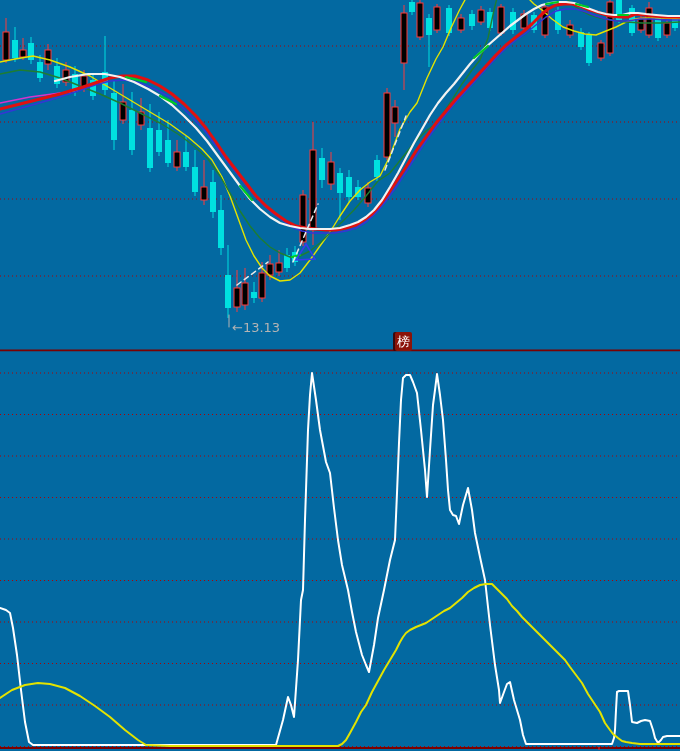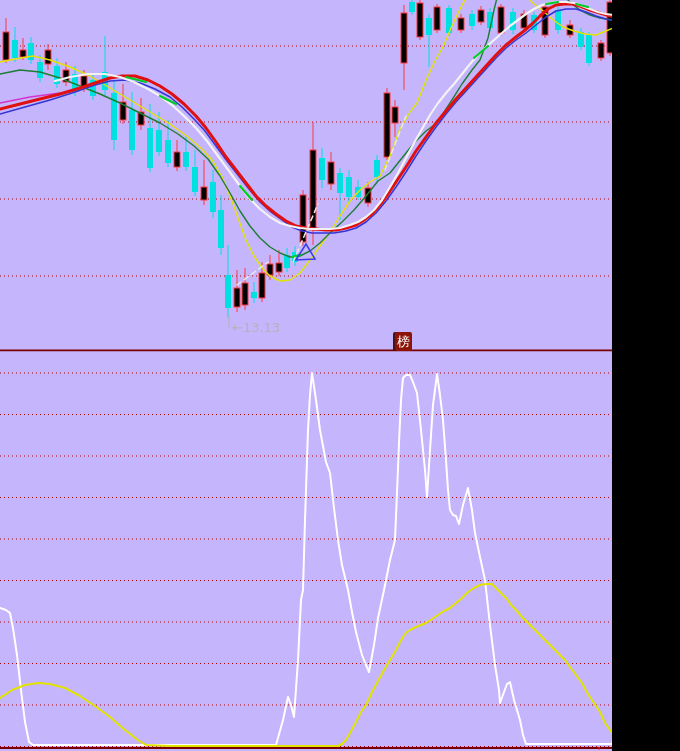--- a/index.html
+++ b/index.html
@@ -1,16 +1,16 @@
 <!DOCTYPE html>
 <html><head>
 <meta charset="utf-8">
 <style>
   html,body{margin:0;padding:0;background:#000;}
-  #screen{position:relative;width:612px;height:751px;background:#c4b5fd;overflow:hidden;
+  #screen{position:relative;width:680px;height:751px;background:#0369a1;overflow:hidden;
           font-family:"DejaVu Sans",sans-serif;}
   svg{position:absolute;left:0;display:block;}
   #price-svg{top:0;}
   #ind-svg{top:352px;}
   #rank-badge{position:absolute;display:flex;align-items:center;justify-content:center;
       font-size:13px;line-height:1;border-radius:2px;cursor:pointer;z-index:5;
       box-shadow:-2px 0 0 rgba(60,0,0,.9);}
 </style>
 </head>
 <body>

